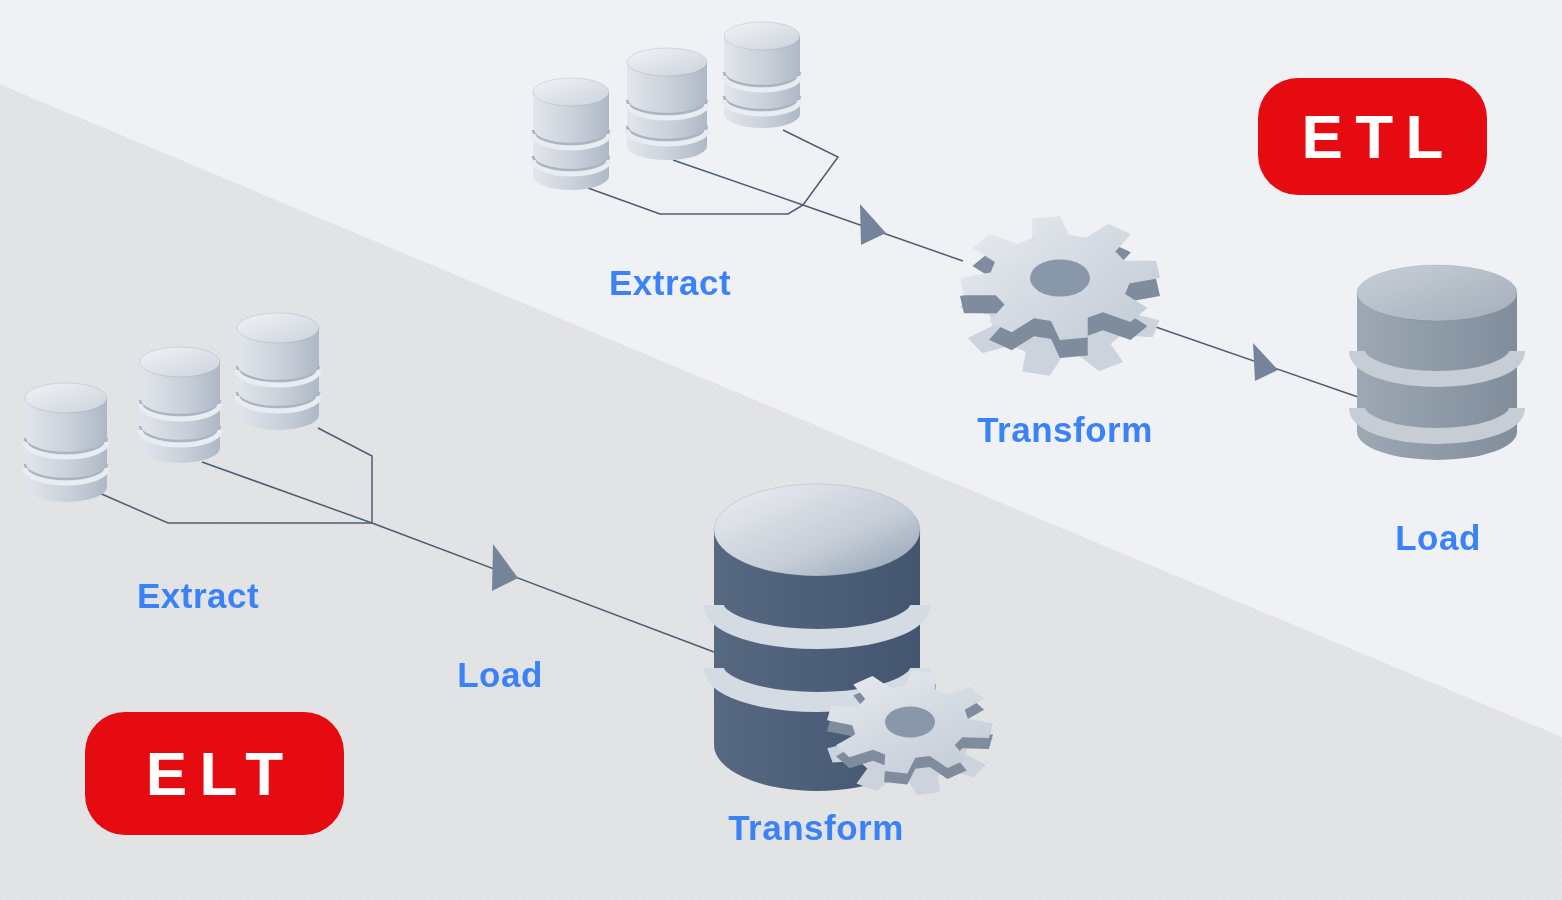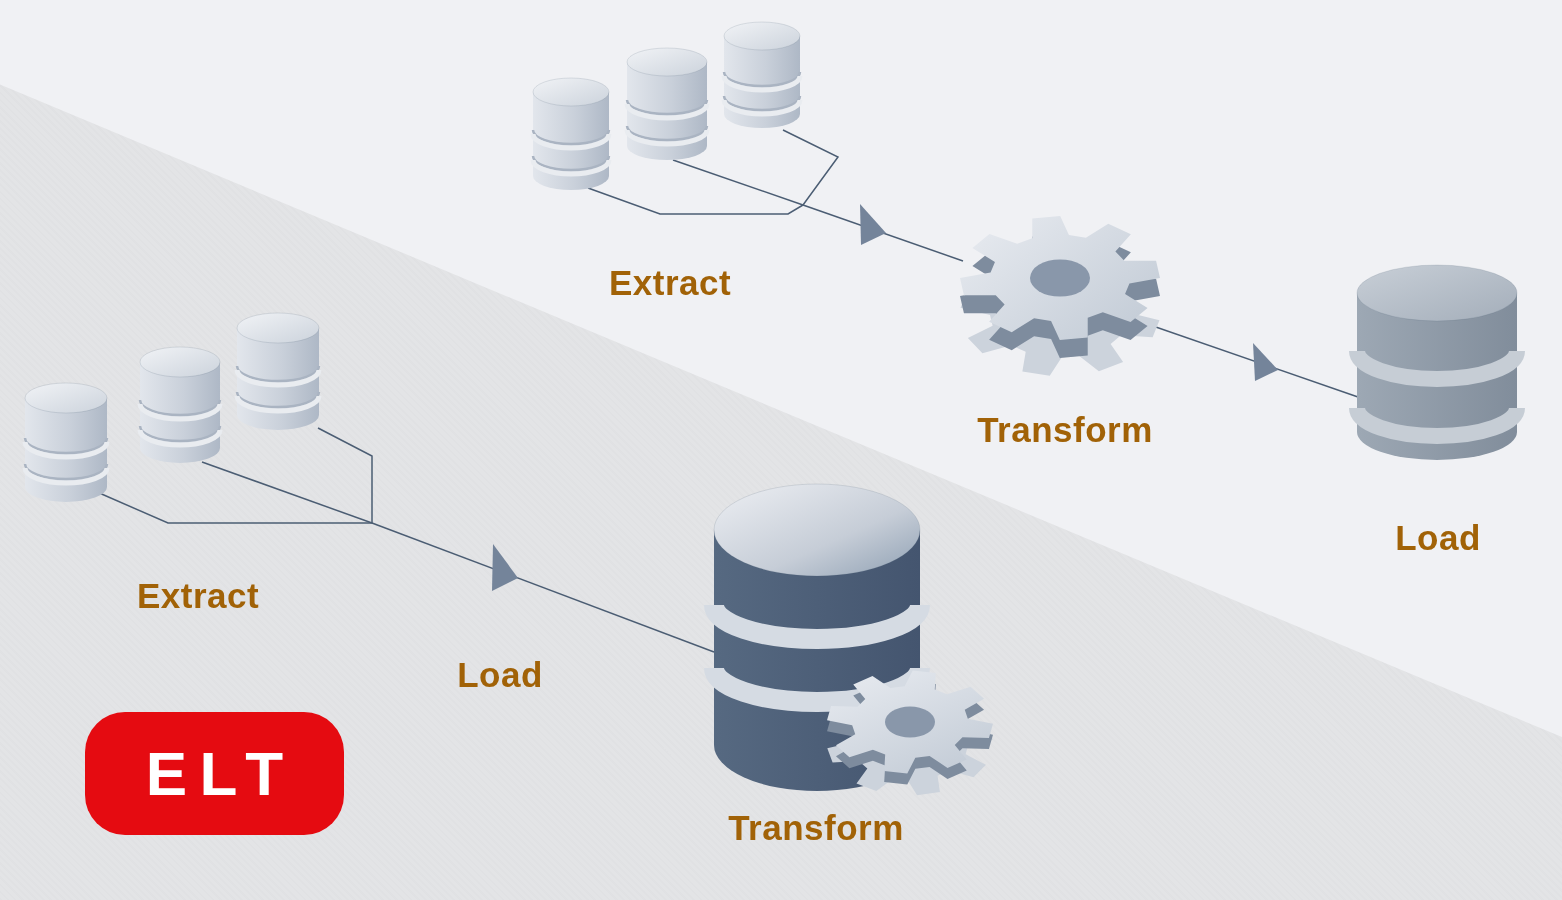--- a/index.html
+++ b/index.html
@@ -15,21 +15,21 @@
     position:absolute;inset:0;
     background:#e3e4e6;
     background-image:repeating-linear-gradient(45deg,rgba(120,120,130,0.025) 0 2px,transparent 2px 5px);
     clip-path:polygon(0 9.4%,100% 81.9%,100% 100%,0 100%);
   }
   svg.scene{position:absolute;left:0;top:0;}
   .ln{fill:none;stroke:#4b5d73;stroke-width:1.5;}
   .ah{fill:#74849a;}
   .step-label{
     position:absolute;transform:translate(-50%,-50%);
-    color:#a16207;font-weight:700;font-size:35px;letter-spacing:0.5px;white-space:nowrap;
+    color:#3b82f6;font-weight:700;font-size:35px;letter-spacing:0.5px;white-space:nowrap;
   }
   .badge{
     position:absolute;display:flex;align-items:center;justify-content:center;
     background:#e50b11;color:#ffffff;font-weight:700;font-size:62px;
     letter-spacing:0.20em;text-indent:0.20em;border-radius:40px;
   }
   .badge-etl{left:1258px;top:78px;width:229px;height:117px;}
   .badge-elt{left:85px;top:712px;width:259px;height:123px;}
 </style>
 </head>
@@ -171,15 +171,16 @@
       </g>
   </svg>
 
   <div class="step-label" style="left:670px;top:283px">Extract</div>
   <div class="step-label" style="left:1065px;top:430px">Transform</div>
   <div class="step-label" style="left:1438px;top:538px">Load</div>
   <div class="step-label" style="left:198px;top:596px">Extract</div>
   <div class="step-label" style="left:500px;top:675px">Load</div>
   <div class="step-label" style="left:816px;top:828px">Transform</div>
 
+  <div class="badge badge-etl">ETL</div>
   <div class="badge badge-elt">ELT</div>
 
 </div>
 
 </body></html>

